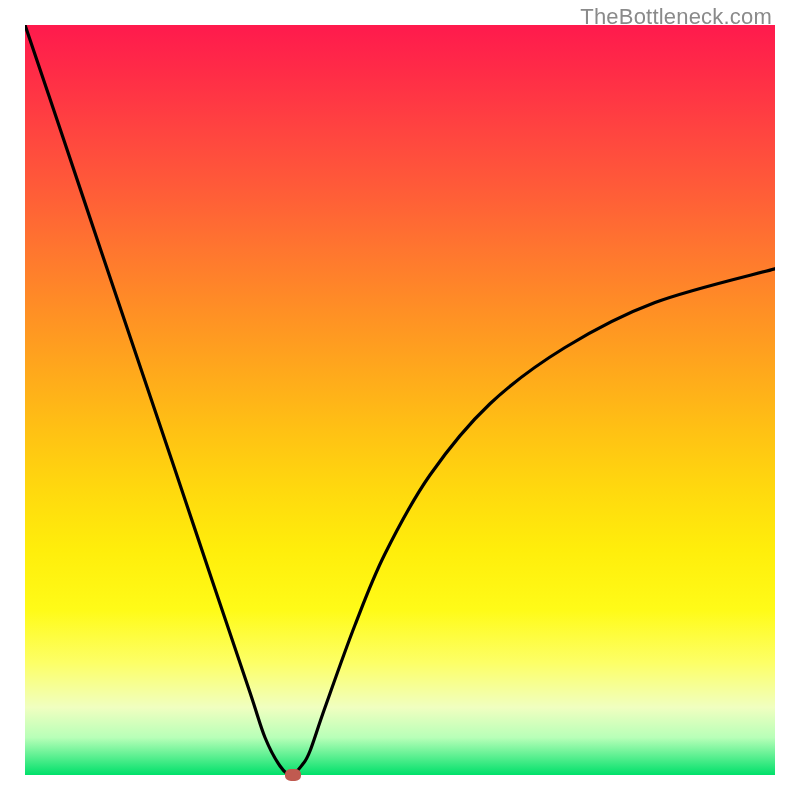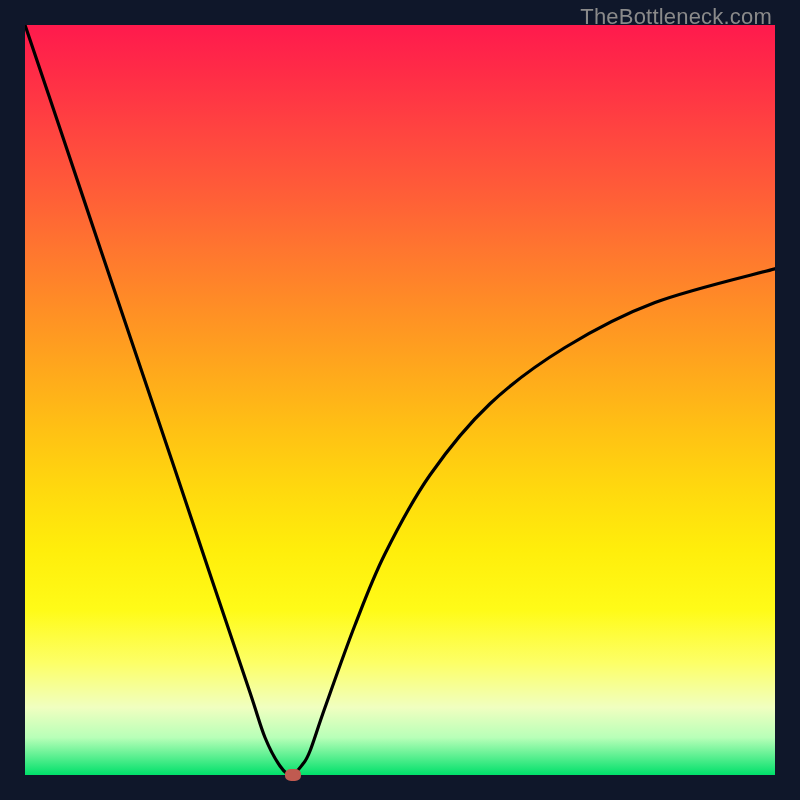--- a/index.html
+++ b/index.html
@@ -1,20 +1,20 @@
 <!DOCTYPE html>
 <html><head>
 <meta charset="utf-8">
 <style>
   * { margin: 0; padding: 0; box-sizing: border-box; }
   html, body { width: 800px; height: 800px; overflow: hidden; background: #000; }
   .frame {
     width: 800px;
     height: 800px;
-    background: #0f172a;
+    background: #ffffff;
     position: relative;
   }
   .plot-area {
     position: absolute;
     left: 25px;
     top: 25px;
     width: 750px;
     height: 750px;
     background: linear-gradient(to bottom,
       #ff1a4d 0%,

